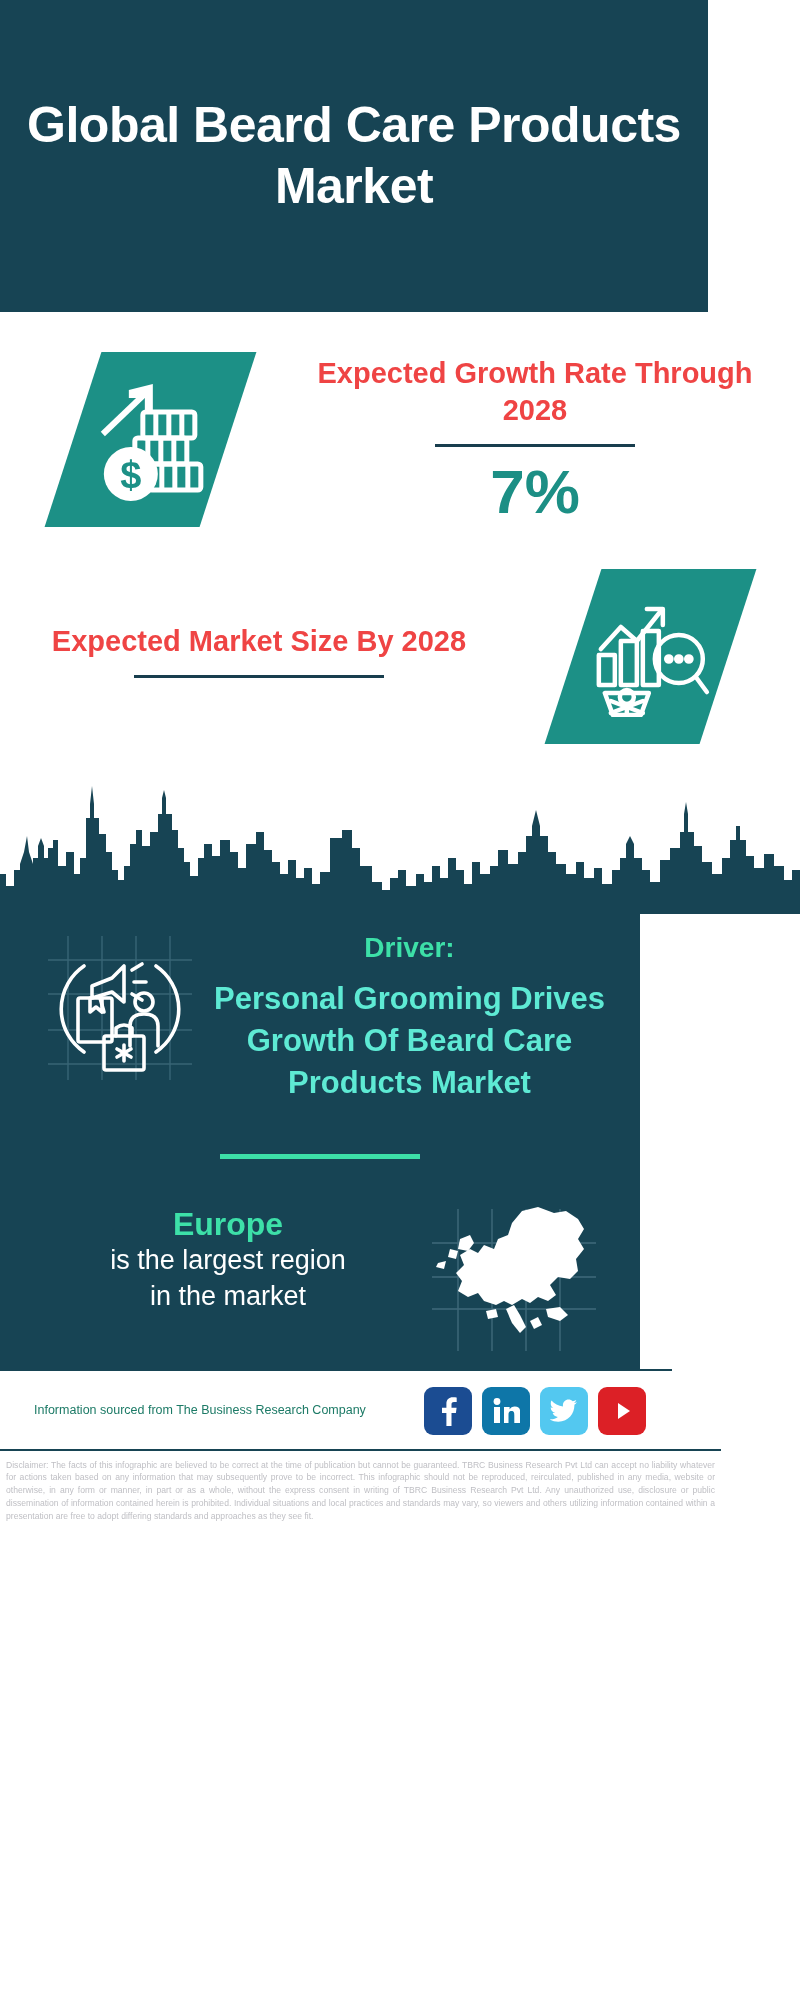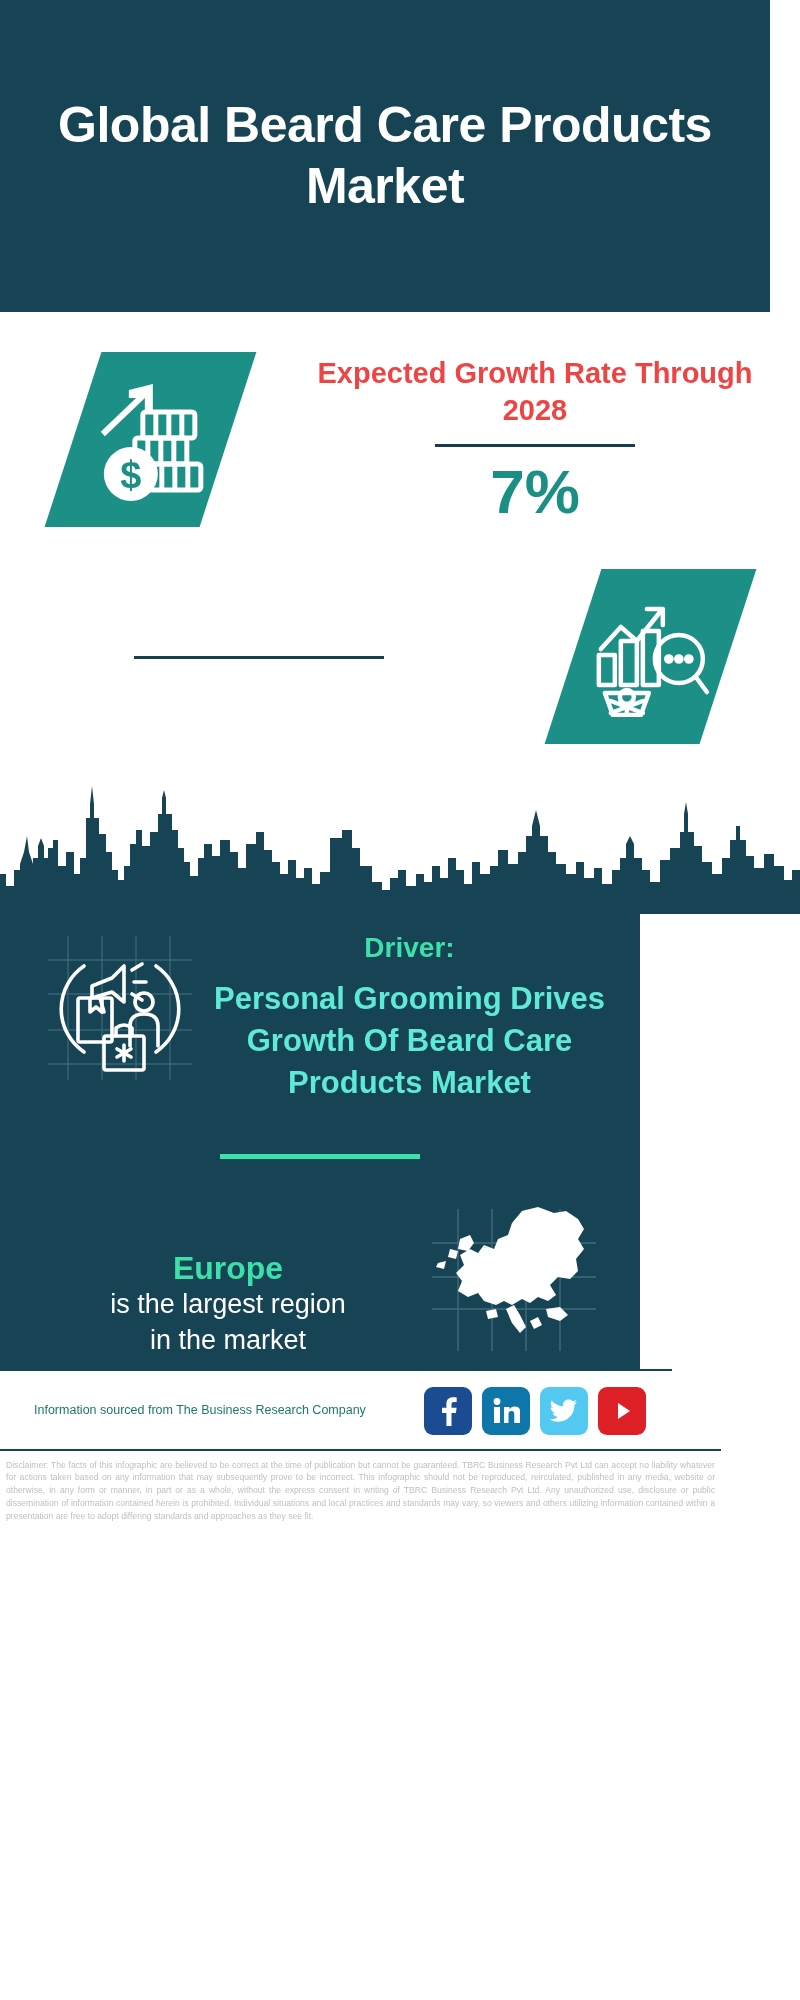--- a/index.html
+++ b/index.html
@@ -6,21 +6,21 @@
   html,body { width:800px; height:2000px; }
   body {
     font-family:"Liberation Sans", sans-serif;
     background:#ffffff;
     position:relative;
     overflow:hidden;
   }
 
   
   .header{
-    width:770px; height:312px;
+    width:708px; height:312px;
     background:#174454;
     display:flex; align-items:center; justify-content:center;
   }
   .header-title{
     color:#ffffff;
     font-size:50px;
     font-weight:bold;
     line-height:1.22;
     text-align:center;
     letter-spacing:-0.5px;
@@ -86,21 +86,21 @@
     font-size:31px; font-weight:bold;
     line-height:1.35;
   }
 
   .mint-divider{
     width:200px; height:5px;
     background:#3DE0A8;
     margin:50px auto 46px auto;
   }
 
-  .region-row{ display:flex; align-items:flex-end; padding:0 34px 0 30px; }
+  .region-row{ display:flex; align-items:flex-start; padding:0 34px 0 30px; }
   .region-copy{ flex:1; text-align:center; }
   .region-name{
     color:#3DE0A8;
     font-size:32px; font-weight:bold;
     line-height:1.2;
   }
   .region-sub{
     color:#ffffff;
     font-size:27px;
     line-height:1.32;
@@ -184,20 +184,21 @@
     </div>
     <div class="stat-text" style="flex:1; padding-right:30px;">
       <div class="stat-label">Expected Growth Rate Through 2028</div>
       <div class="stat-divider" style="width:200px;"></div>
       <div class="stat-value" style="font-size:62px;">7%</div>
     </div>
   </div>
 
   <div class="stat-row" style="padding:24px 0 30px 0;">
     <div class="stat-text" style="flex:1; padding-left:18px;">
+      <div class="stat-label">Expected Market Size By 2028</div>
       <div class="stat-divider" style="width:250px;"></div>
     </div>
     <div style="flex:0 0 300px; display:flex; justify-content:center;">
       <div class="para" style="width:155px;height:175px;">
         <svg width="120" height="120" viewBox="0 0 120 120">
           <g stroke="#ffffff" stroke-width="4.5" fill="none" stroke-linecap="round" stroke-linejoin="round">
             <polyline points="10,52 30,30 46,44 70,14"></polyline>
             <polyline points="56,12 72,12 72,28"></polyline>
             <rect x="8" y="58" width="16" height="30"></rect>
             <rect x="30" y="44" width="16" height="44"></rect>

